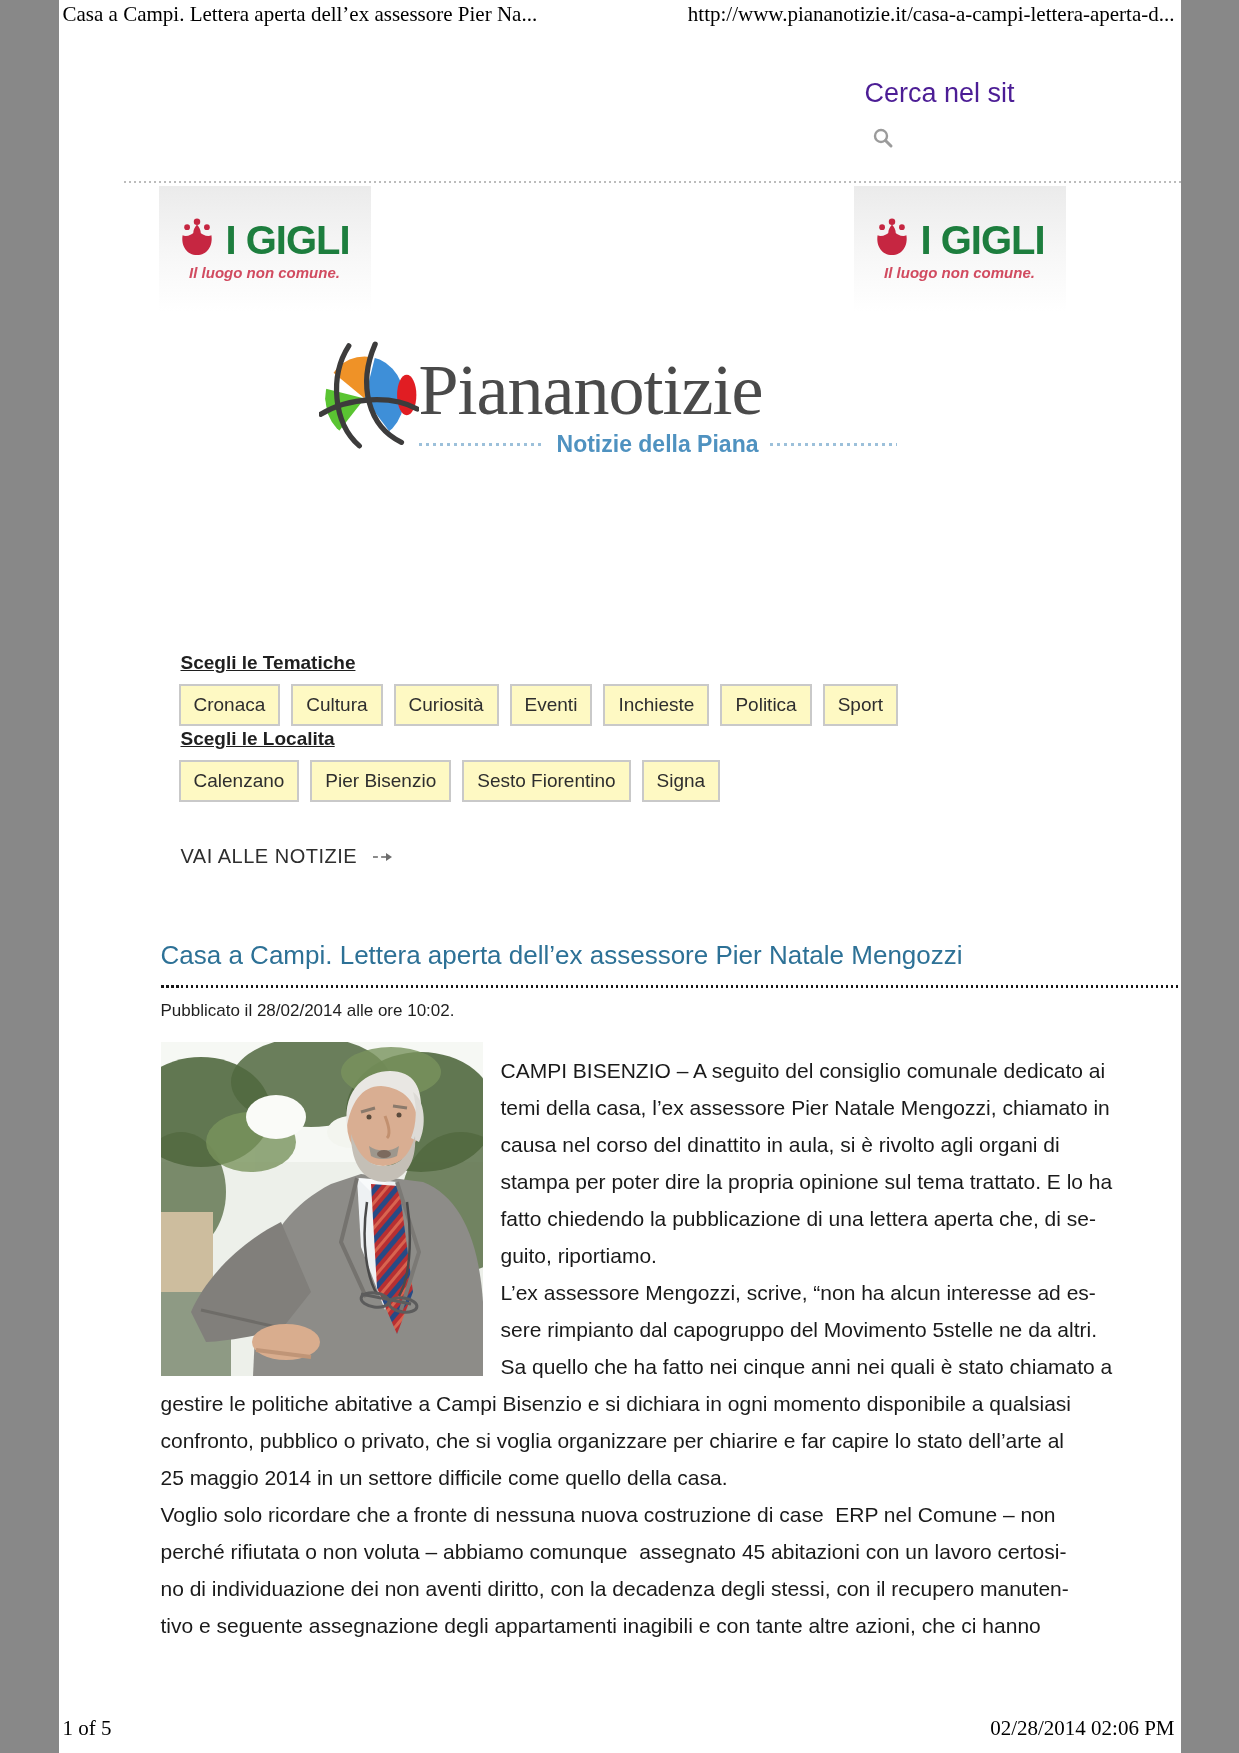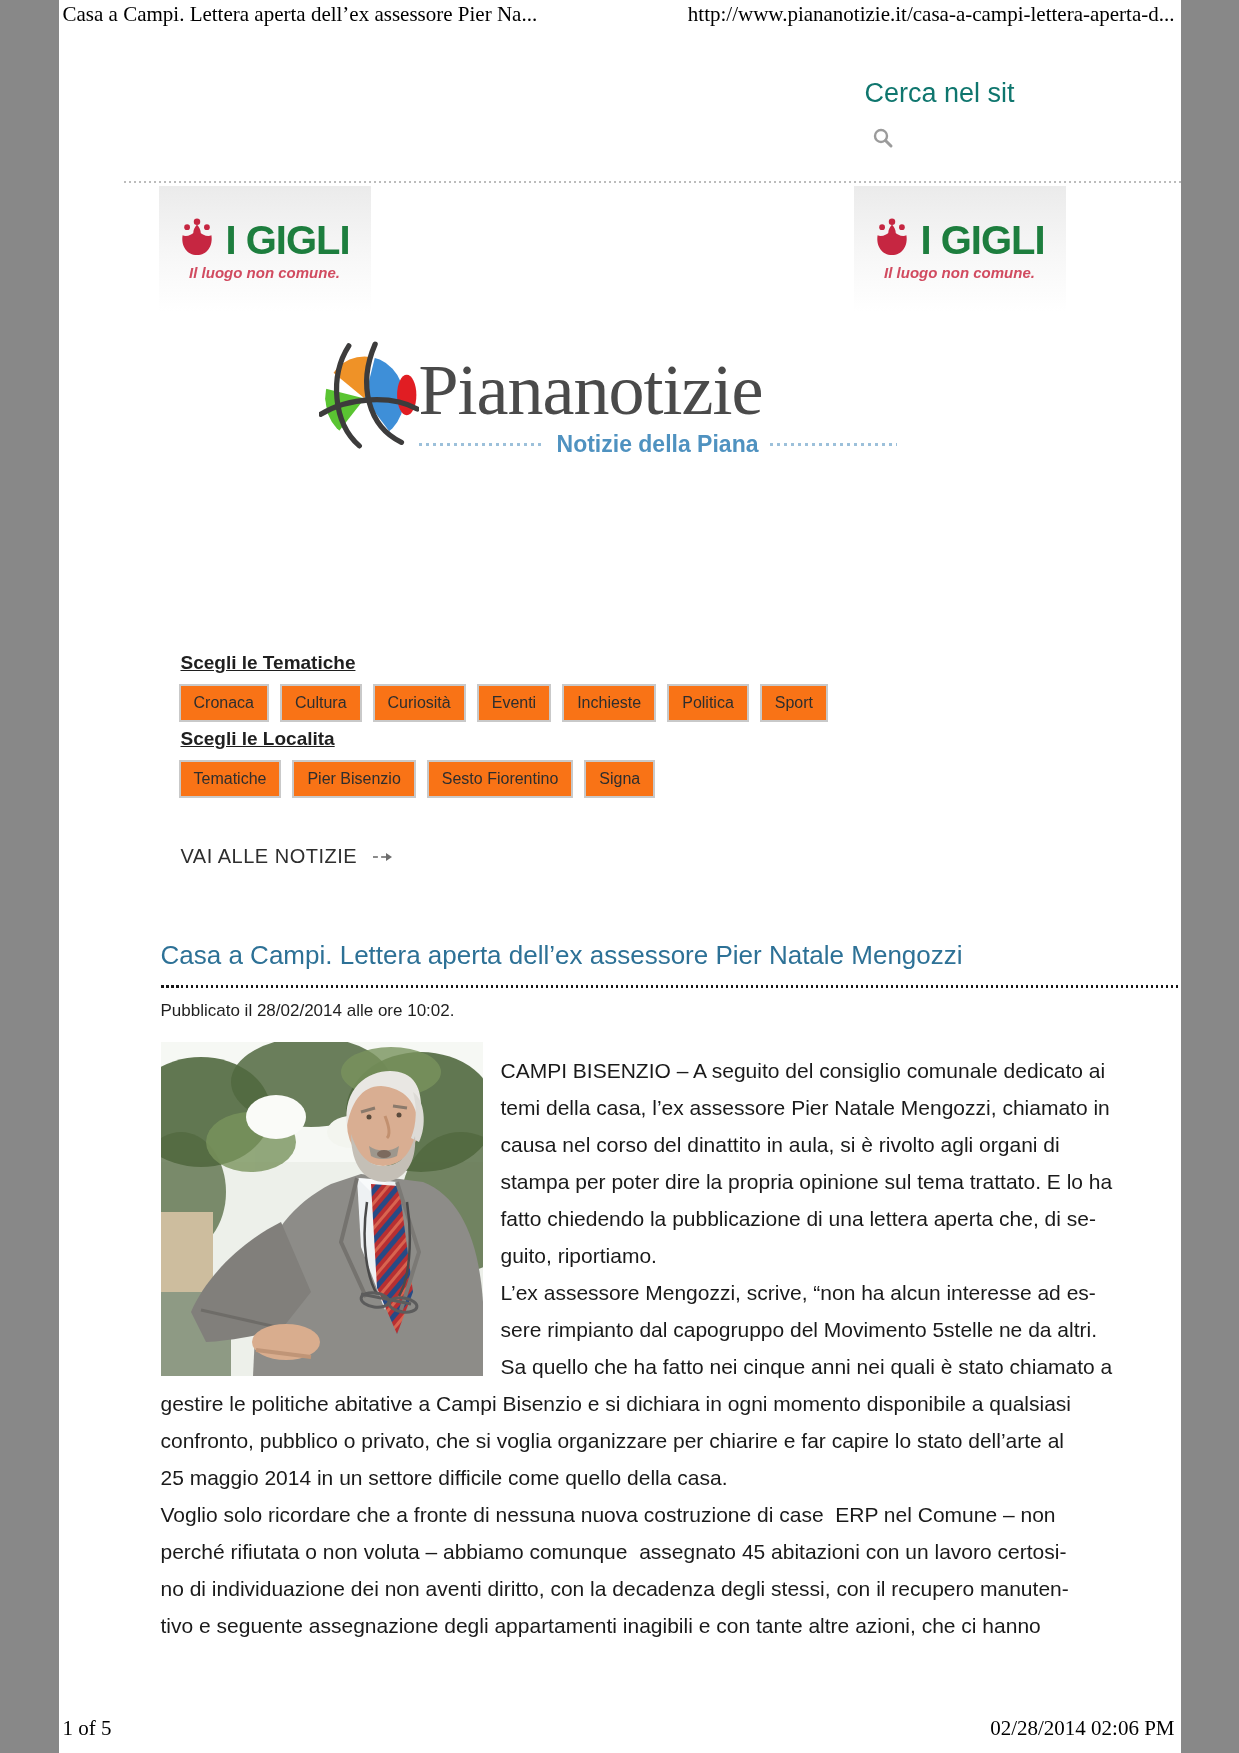--- a/index.html
+++ b/index.html
@@ -10,21 +10,21 @@
     font-family:"Liberation Sans", sans-serif; color:#1c1c1c;
   }
   
   .print-header { position:absolute; top:2px; left:4px; right:6px;
     display:flex; justify-content:space-between;
     font-family:"Liberation Serif", serif; font-size:21px; color:#000; }
   .print-footer { position:absolute; top:1716px; left:4px; right:6px;
     display:flex; justify-content:space-between;
     font-family:"Liberation Serif", serif; font-size:21px; color:#000; }
   
-  .search-label { position:absolute; left:806px; top:78px; font-size:27px; color:#0f766e; }
+  .search-label { position:absolute; left:806px; top:78px; font-size:27px; color:#4c1d95; }
   .search-icon { position:absolute; left:813px; top:127px; width:22px; height:22px; cursor:pointer; }
   
   .rule-top { position:absolute; left:65px; top:181px; width:1062px; height:2px;
     background:repeating-linear-gradient(90deg,#bcbcbc 0 2px,transparent 2px 5px); }
   
   .banner { position:absolute; top:186px; width:212px; height:126px;
     background:linear-gradient(#ebebeb,#f7f7f7 55%,#ffffff);
     display:flex; flex-direction:column; align-items:center; justify-content:center; cursor:pointer; }
   .banner-left { left:100px; } .banner-right { left:795px; }
   .banner-row { display:flex; align-items:center; gap:10px; }
@@ -37,22 +37,22 @@
     color:#4a4a4a; letter-spacing:-1px; }
   .logo-tagline-row { display:flex; align-items:center; gap:12px; margin-top:4px; }
   .logo-tagline { font-size:23px; font-weight:bold; color:#4f92c0; white-space:nowrap; }
   .dotline { flex:1; height:3px;
     background:repeating-linear-gradient(90deg,#9cc0da 0 3px,transparent 3px 7px); }
   
   .filter-label { position:absolute; left:122px; font-size:19px; font-weight:bold; color:#1f1f1f;text-decoration:underline; }
   .lbl-tematiche { top:652px; } .lbl-localita { top:728px; }
   .btn-row { position:absolute; left:120px; display:flex; gap:11px; }
   .row-tematiche { top:684px; } .row-localita { top:760px; }
-  .fbtn { border:2px solid #c9c9c9; background:#f97316; padding:8px 13px;
-    font-size:16px; color:#2e2e2e; font-family:inherit; cursor:pointer; white-space:nowrap; }
+  .fbtn { border:2px solid #c9c9c9; background:#fef9c3; padding:8px 13px;
+    font-size:19px; color:#2e2e2e; font-family:inherit; cursor:pointer; white-space:nowrap; }
   
   .vai { position:absolute; left:122px; top:845px; display:flex; align-items:center; gap:16px;
     font-size:20px; color:#2e2e2e; cursor:pointer; letter-spacing:0.5px; }
   .vai-icon { display:inline-flex; align-items:center; }
   .vai-dash { width:13px; border-top:2px dashed #8a8a8a; display:inline-block; }
   .vai-tri { width:0; height:0; border-left:6px solid #6d6d6d;
     border-top:4px solid transparent; border-bottom:4px solid transparent; display:inline-block; }
   
   .article { position:absolute; left:102px; top:938px; width:1037px; }
   .article h1 { font-size:26px; font-weight:normal; color:#2d7196; line-height:34px; cursor:pointer; }
@@ -155,21 +155,21 @@
     <button class="fbtn">Cultura</button>
     <button class="fbtn">Curiosità</button>
     <button class="fbtn">Eventi</button>
     <button class="fbtn">Inchieste</button>
     <button class="fbtn">Politica</button>
     <button class="fbtn">Sport</button>
   </div>
 
   <div class="filter-label lbl-localita">Scegli le Localita</div>
   <div class="btn-row row-localita">
-    <button class="fbtn">Tematiche</button>
+    <button class="fbtn">Calenzano</button>
     <button class="fbtn">Pier Bisenzio</button>
     <button class="fbtn">Sesto Fiorentino</button>
     <button class="fbtn">Signa</button>
   </div>
 
   <div class="vai">
     <span>VAI ALLE NOTIZIE</span>
     <span class="vai-icon">
       <span class="vai-dash"></span>
         <span class="vai-tri"></span>

